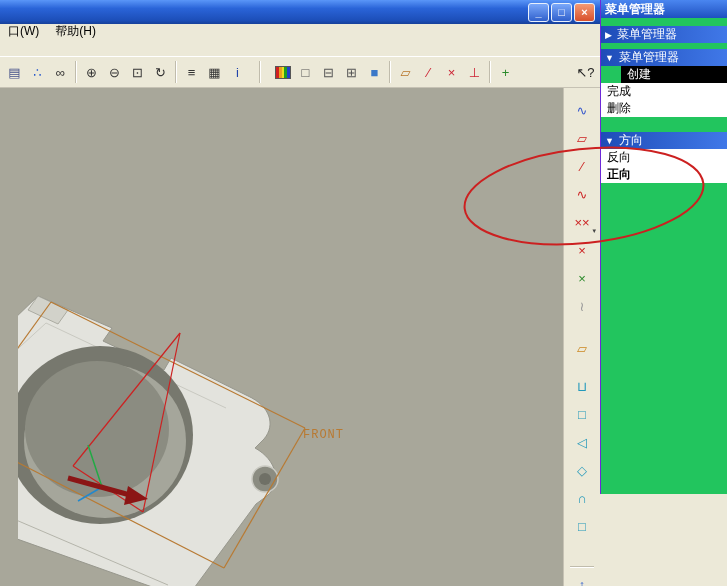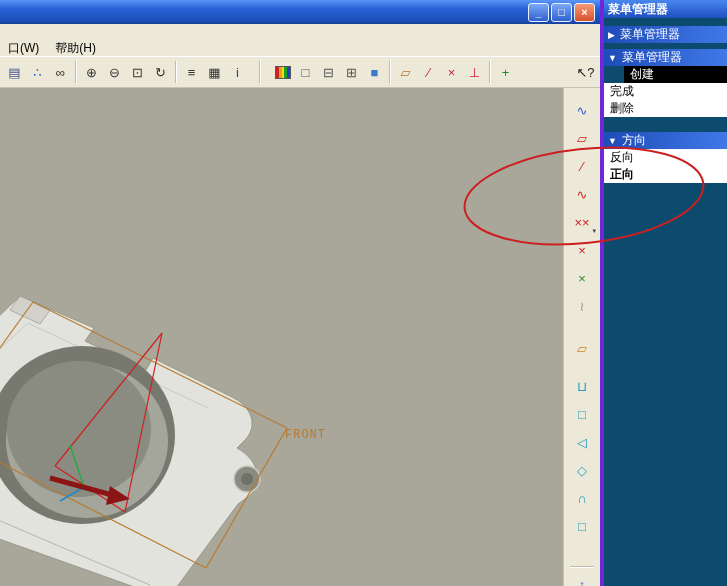--- a/index.html
+++ b/index.html
@@ -7,43 +7,43 @@
   .screen { position:relative; width:727px; height:586px; background:#ece9d8; overflow:hidden; font-size:12px; }
 
   
   .main-window { position:absolute; left:0; top:0; width:600px; height:586px; display:flex; flex-direction:column; }
   .titlebar { height:24px; flex:0 0 auto; background:linear-gradient(180deg,#5a96f8 0%,#2a64d8 35%,#1c4eb8 85%,#16409a 100%);
               display:flex; justify-content:flex-end; align-items:center; padding:0 5px; }
   .win-btn { width:21px; height:19px; margin-left:2px; border-radius:3px; border:1px solid #e8f0fc; color:#fff; font-size:11px;
              display:flex; align-items:center; justify-content:center; font-weight:bold;
              background:linear-gradient(180deg,#7aa8fa,#3060cc); cursor:default; }
   .win-btn.close { background:linear-gradient(180deg,#f49a74,#d8502c); }
-  .menubar { height:19px; flex:0 0 auto; display:flex; align-items:flex-start; gap:16px; padding:16px 8px; background:#ece9d8; }
+  .menubar { height:19px; flex:0 0 auto; display:flex; align-items:flex-end; gap:16px; padding:16px 8px; background:#ece9d8; }
   .menu-label { font-size:12px; color:#000; }
   .toolbar { height:32px; flex:0 0 auto; display:flex; align-items:center; padding:0 3px; background:#ece9d8;
              border-top:1px solid #fff; border-bottom:1px solid #c6c2b4; }
   .tb-btn { width:23px; height:23px; flex:0 0 auto; display:flex; align-items:center; justify-content:center;
             font-size:13px; background:transparent; border:none; cursor:default; }
   .tb-sep { width:2px; height:22px; flex:0 0 auto; border-left:1px solid #c0bcac; border-right:1px solid #fff; margin:0 3px; }
   .palette { width:16px; height:13px; border:1px solid #555;
              background:linear-gradient(90deg,#d02020 0 25%,#e8a020 25% 45%,#e8e020 45% 60%,#20a020 60% 80%,#2040cc 80% 100%); }
 
   .workarea { flex:1; display:flex; min-height:0; }
-  .canvas { flex:1; position:relative; background:#a8a79a; overflow:hidden; }
+  .canvas { flex:1; position:relative; background:#a8a79a; overflow:hidden;padding-left:18px; }
   .front-text { font-family:"Liberation Mono", monospace; font-size:12px; letter-spacing:1px; }
 
   .right-toolbar { width:37px; flex:0 0 auto; background:#ece9d8; border-left:1px solid #c6c2b4;
                    display:flex; flex-direction:column; align-items:center; padding-top:10px; gap:4px; }
   .rt-btn { width:24px; height:24px; flex:0 0 auto; display:flex; align-items:center; justify-content:center;
             font-size:13px; background:transparent; border:none; position:relative; cursor:default; }
   .rt-dd { position:absolute; right:-2px; bottom:-1px; font-size:7px; color:#444; }
   .rt-sep { width:24px; height:2px; flex:0 0 auto; border-top:1px solid #c0bcac; border-bottom:1px solid #fff; margin-top:24px; }
 
   
-  .menu-manager { position:absolute; left:600px; top:0; width:127px; height:586px; background:#0c4a6e; border-left:4px solid #6d28d9; }
+  .menu-manager { position:absolute; left:600px; top:0; width:127px; height:494px; background:#22c55e; border-left:1px solid #6d28d9; }
   .mm-title { height:18px; background:linear-gradient(180deg,#4a86f0,#1e50c0); color:#fff; font-size:12px; font-weight:bold;
               display:flex; align-items:center; padding:0 4px; }
   .mm-header { height:17px; background:linear-gradient(90deg,#1e4cb8,#4078e8); color:#fff; display:flex; align-items:center;
                gap:5px; padding:0 4px; }
   .mm-arrow { font-size:9px; }
   .mm-item { height:17px; display:flex; align-items:center; padding:0 6px; color:#000; background:#fff; }
   .mm-item.selected { background:#000; color:#fff;margin-left:20px; }
   .mm-item.bold { font-weight:bold; }
   .mm-combo { justify-content:space-between; }
   .dd-btn { width:14px; height:13px; background:#d4d0c8; border:1px solid; border-color:#fff #808080 #808080 #fff;

